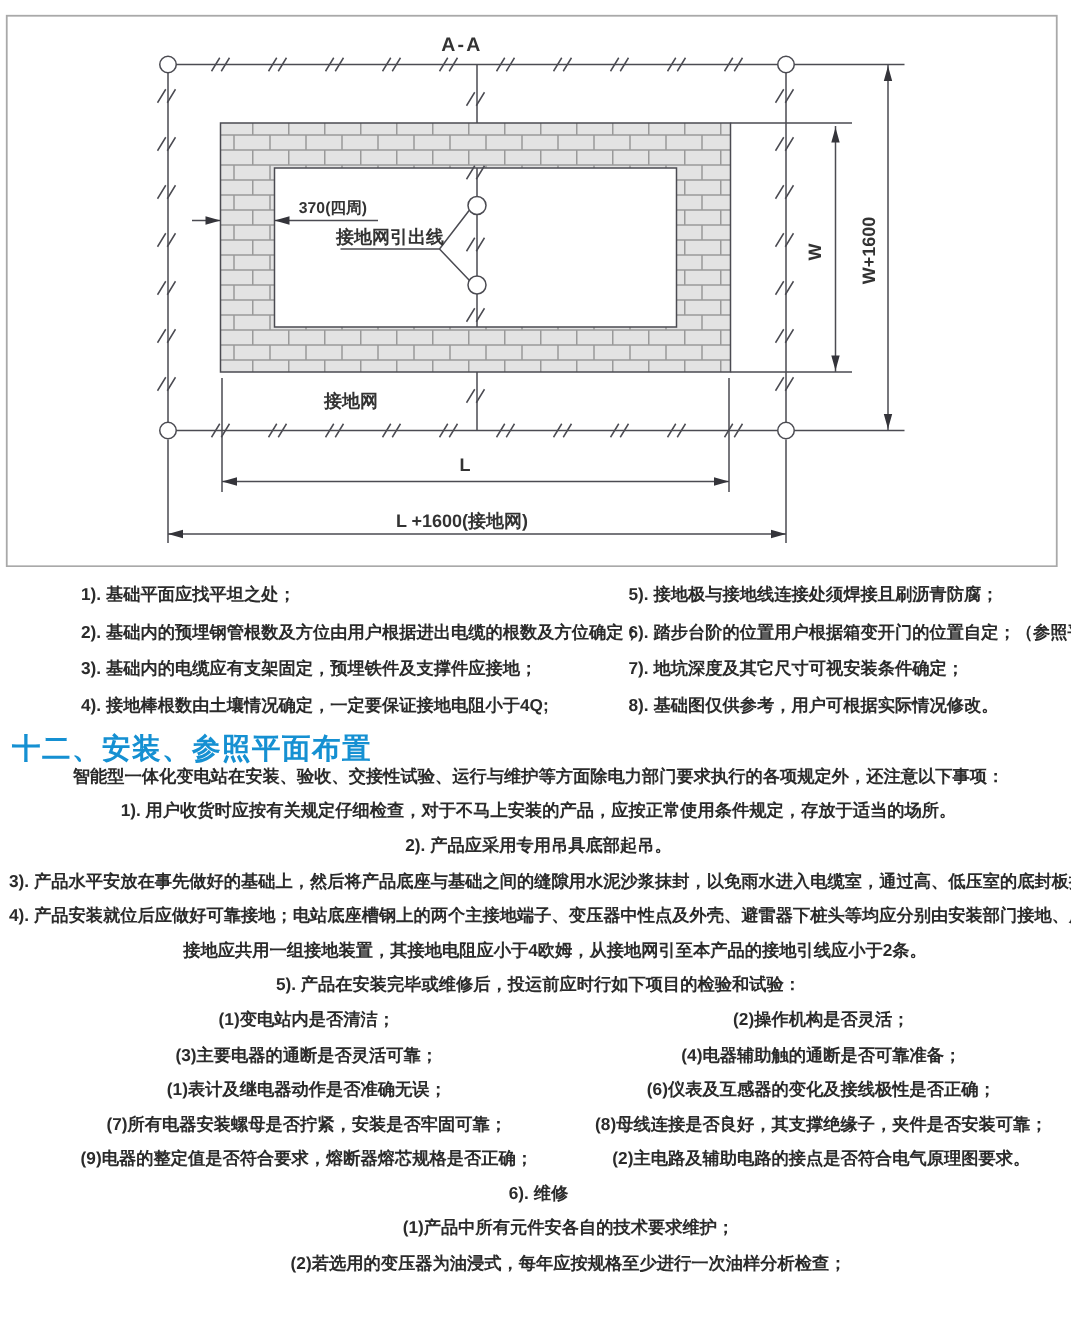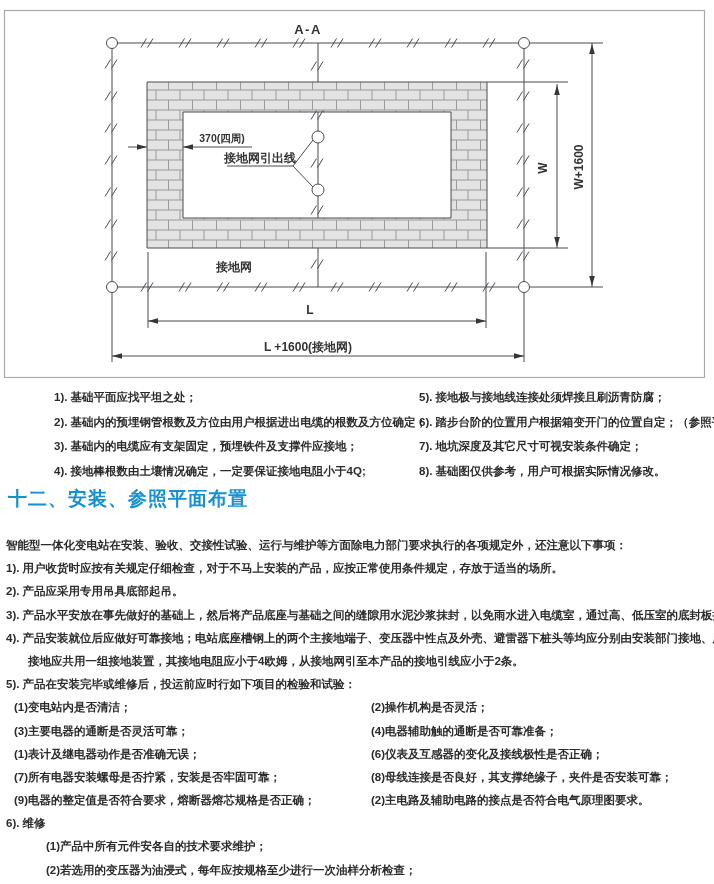--- a/index.html
+++ b/index.html
@@ -17,24 +17,24 @@
   .sm{font-size:10.5px;}
   .ttl{font-size:13px;letter-spacing:1.5px;}
   
   .notes{position:absolute;top:385px;left:10px;right:4px;display:grid;grid-template-columns:365px 1fr;
          font-size:11.5px;font-weight:bold;line-height:24.6px;color:#2b2b2b;}
   .notes .cell{white-space:nowrap;margin-left:44px;}
   .notes .r{display:flex;}
   .suffix{margin-left:auto;padding-right:4px;}
   
   .heading{position:absolute;top:486px;left:8px;margin:0;font-size:19px;font-weight:bold;letter-spacing:1px;}
-  .bodytext{position:absolute;top:534px;left:6px;right:2px;font-size:11.5px;font-weight:bold;color:#2b2b2b;}
+  .bodytext{position:absolute;top:507px;left:6px;right:2px;font-size:11.5px;font-weight:bold;color:#2b2b2b;text-align:center;}
   .bl{height:23.2px;line-height:23.2px;white-space:nowrap;}
   .cont{padding-left:22px;}
-  .chk{display:grid;grid-template-columns:357px 1fr;margin-left:8px;}
+  .chk{display:grid;grid-template-columns:357px 1fr;margin-left:20px;}
   .mi{padding-left:40px;}
 </style>
 </head>
 <body>
 
 <div class="page">
 
   <div class="dwg-wrap">
     <svg id="dwg" width="714" height="378" viewBox="0 0 714 378">
       <defs>

